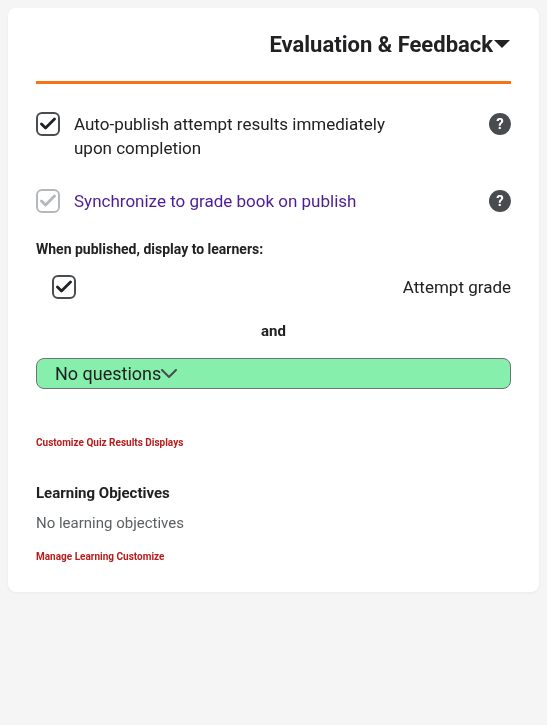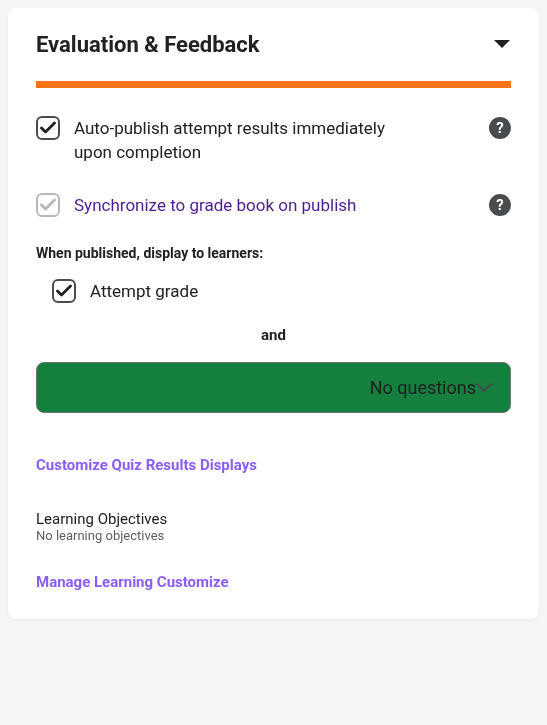--- a/index.html
+++ b/index.html
@@ -10,37 +10,38 @@
       width: 547px;
     }
     .panel {
       background: #ffffff;
       border-radius: 8px;
       padding: 24px 28px 28px 28px;
       box-shadow: 0 1px 3px rgba(0,0,0,0.05);
     }
     .panel-header {
       display: flex;
-      justify-content: space-between;
+      justify-content: flex-end;
       align-items: center;
       padding-bottom: 24px;
-      border-bottom: 7px solid #f97316;
+      border-bottom: 3px solid #f97316;
       margin-bottom: 28px;
     }
     .panel-title {
       font-size: 22px;
       font-weight: 700;
       color: #202122;
     }
     .caret-icon svg { display: block; }
     .option-row {
       display: flex;
       align-items: flex-start;
       gap: 14px;
       margin-bottom: 28px;
+      justify-content: space-between;
     }
     .option-row .spacer { flex: 1; }
     .checkbox {
       width: 24px;
       height: 24px;
       border: 2px solid #494c4e;
       border-radius: 6px;
       display: flex;
       align-items: center;
       justify-content: center;
@@ -86,48 +87,49 @@
       font-size: 15px;
       font-weight: 700;
       color: #202122;
       margin-bottom: 18px;
       text-align: center;
     }
     .dropdown {
       width: 100%;
       border: 1px solid #6e7376;
       border-radius: 8px;
-      padding: 14px 18px;
+      padding: 4px 18px;
       display: flex;
-      justify-content: flex-end;
+      justify-content: flex-start;
       align-items: center;
       font-size: 18px;
       color: #202122;
       cursor: pointer;
       margin-bottom: 42px;
-      background: #15803d;
+      background: #86efac;
     }
     .dropdown-chevron svg { display: block; }
     .link-action {
-      font-size: 15px;
+      font-size: 10px;
       font-weight: 700;
-      color: #8b5cf6;
+      color: #b91c1c;
       cursor: pointer;
       display: inline-block;
     }
     .link-action.top { margin-bottom: 36px; }
     .subsection-heading {
       font-size: 15px;
-      font-weight: 400;
+      font-weight: 700;
       color: #202122;
+      margin-bottom: 12px;
     }
     .subsection-text {
-      font-size: 13px;
+      font-size: 15px;
       color: #5d6164;
-      margin-bottom: 29px;
+      margin-bottom: 13px;
     }
   </style>
 </head>
 <body>
 
 <div class="panel">
 
   <div class="panel-header">
     <h2 class="panel-title">Evaluation &amp; Feedback</h2>
     <span class="caret-icon">

